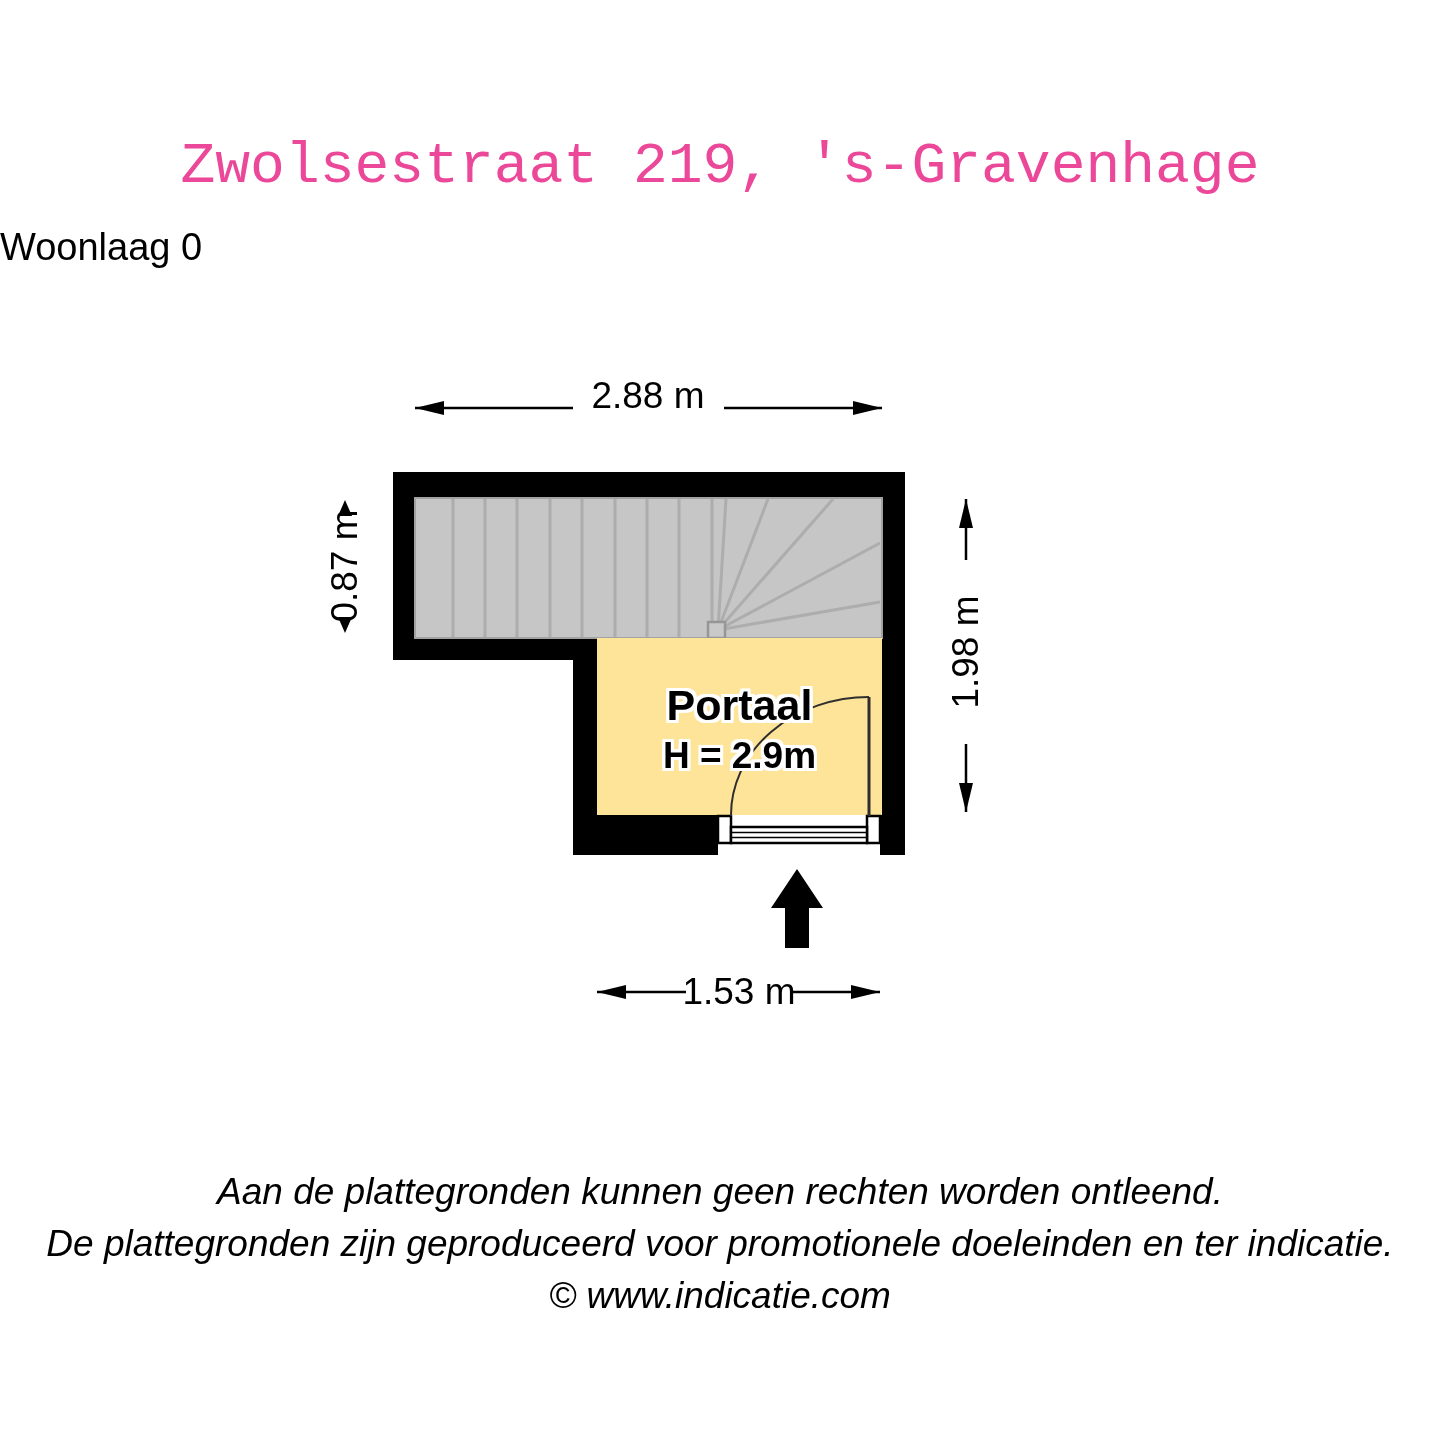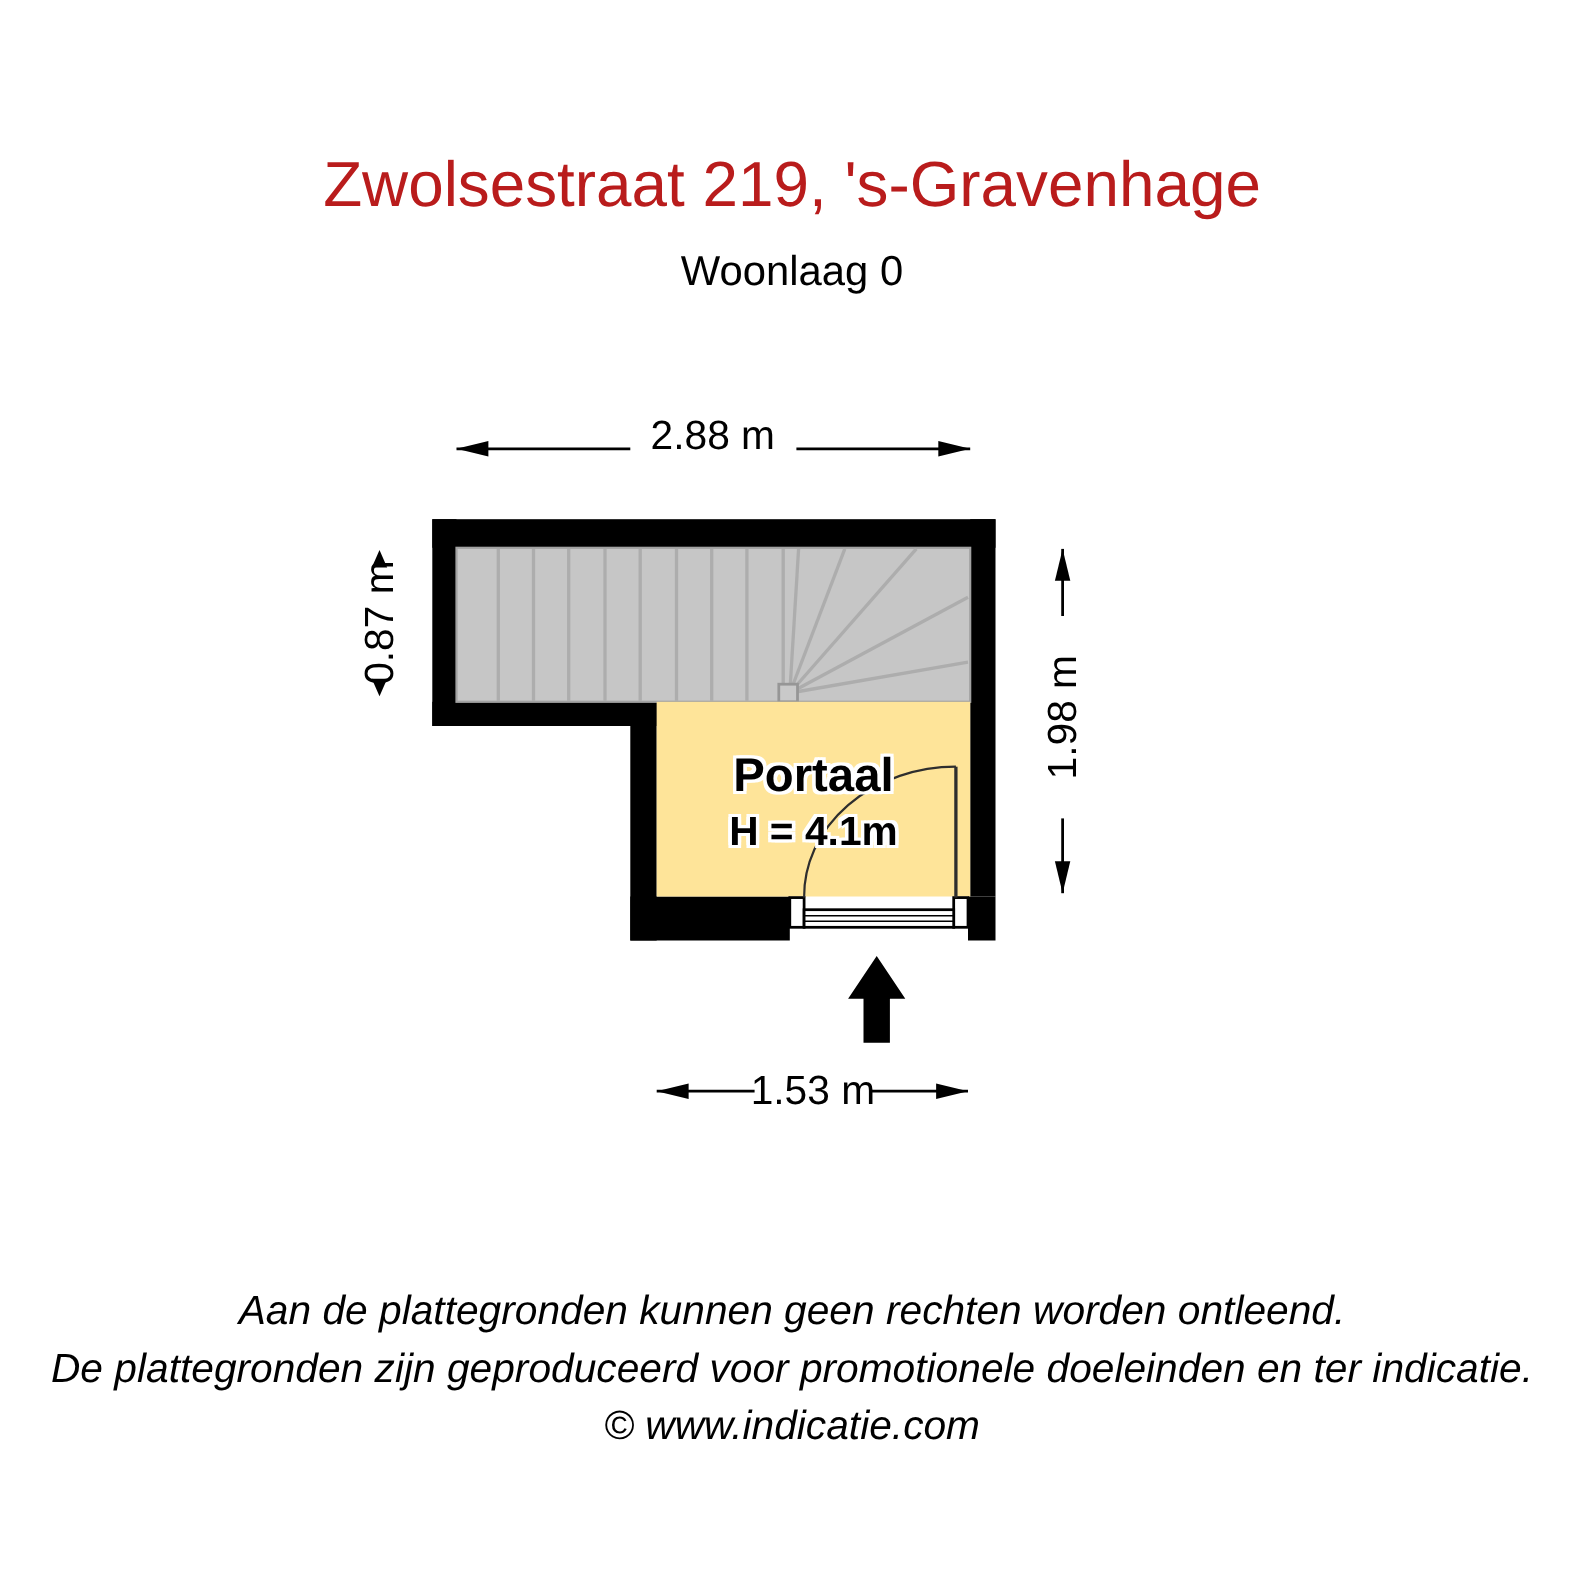--- a/index.html
+++ b/index.html
@@ -22,28 +22,29 @@
     top: 0;
   }
   .abs { position: absolute; }
   .title {
     top: 134px;
     left: 0;
     width: 1440px;
     text-align: center;
     font-size: 58px;
     font-weight: 400;
-    color: #b91c1c;
+    color: #ec4899;
     letter-spacing: 0;
+    font-family: Liberation Mono, monospace;
   }
   .subtitle {
     top: 226px;
     left: 0;
     width: 1440px;
-    text-align: center;
+    text-align: left;
     font-size: 38px;
     font-weight: 400;
     color: #000;
   }
   .room-labels {
     left: 597px;
     top: 638px;
     width: 285px;
     text-align: center;
     color: #000;
@@ -167,21 +168,21 @@
     <g fill="#000000">
       <polygon points="345,500 338,516 352,516"></polygon>
       <polygon points="345,633 338,617 352,617"></polygon>
     </g>
 
     <polygon points="797,869 823,908 809,908 809,948 785,948 785,908 771,908" fill="#000000"></polygon>
   </svg>
 
   <div class="abs room-labels">
     <div class="room-name halo">Portaal</div>
-    <div class="room-height halo">H = 4.1m</div>
+    <div class="room-height halo">H = 2.9m</div>
   </div>
 
   <div class="abs dim-label dim-top">2.88 m</div>
   <div class="abs dim-label dim-bottom">1.53 m</div>
   <div class="abs dim-label vertical dim-right">1.98 m</div>
   <div class="abs dim-label vertical dim-left">0.87 m</div>
 
   <div class="abs footer">
     <div>Aan de plattegronden kunnen geen rechten worden ontleend.</div>
     <div>De plattegronden zijn geproduceerd voor promotionele doeleinden en ter indicatie.</div>

